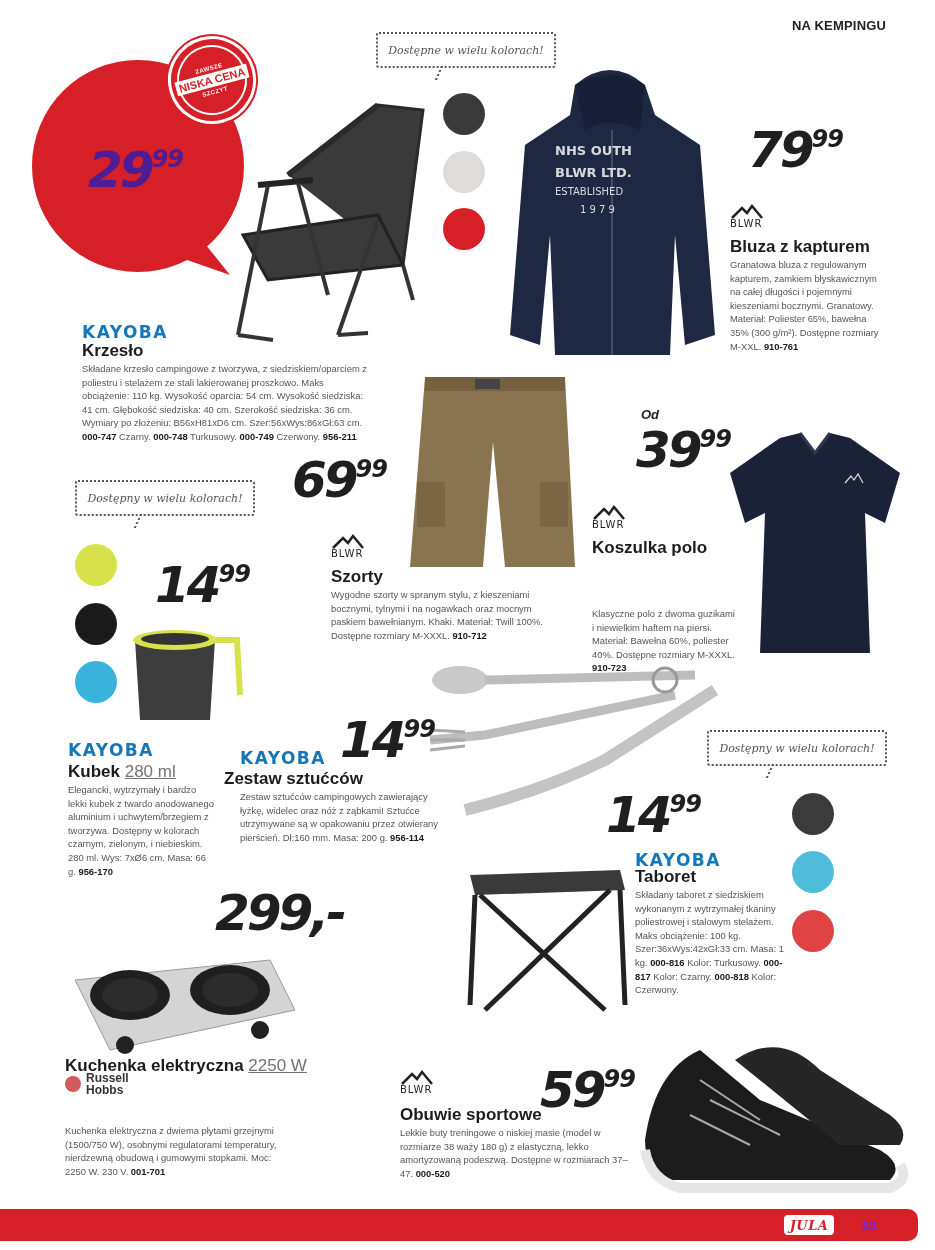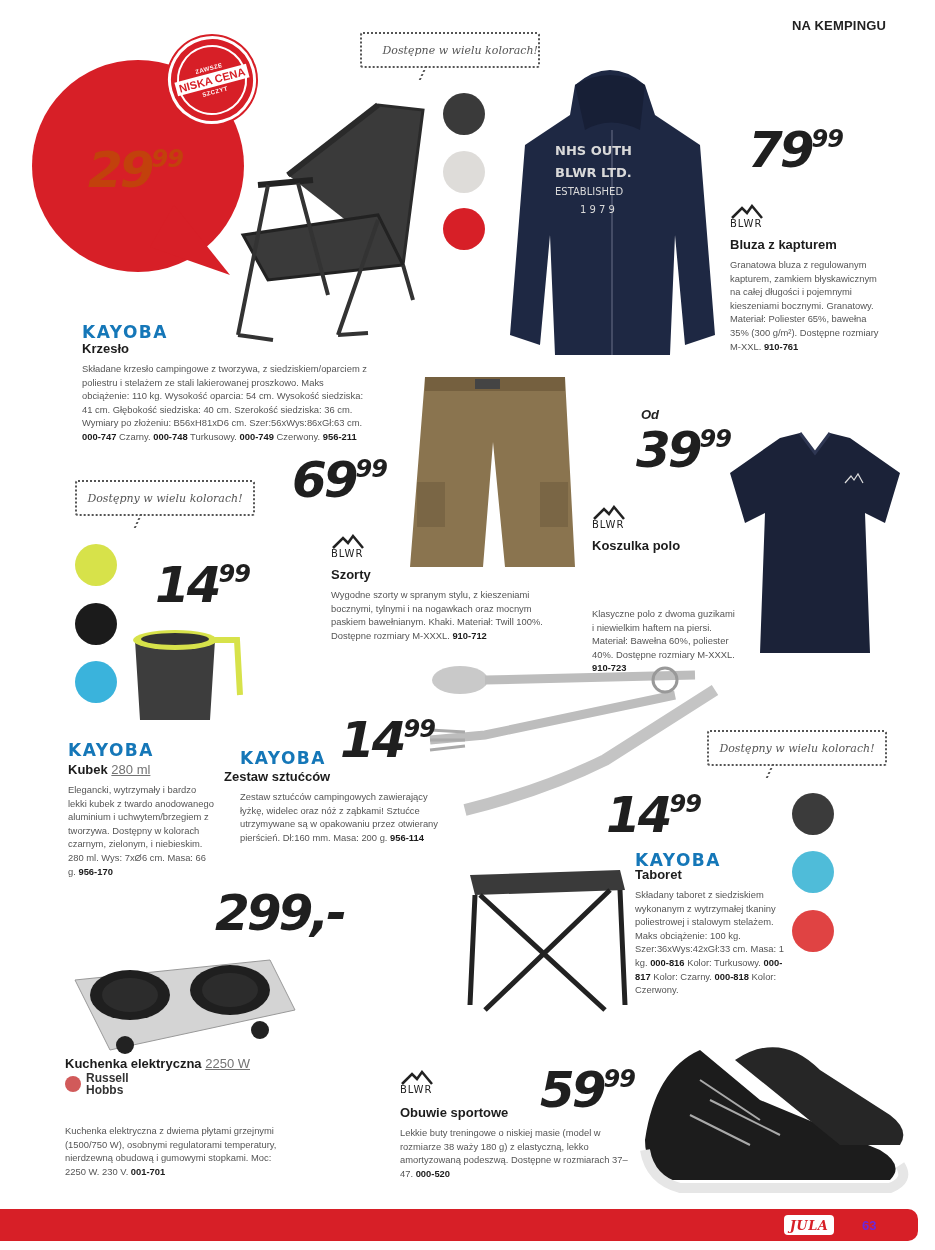--- a/index.html
+++ b/index.html
@@ -5,27 +5,27 @@
   * { box-sizing: border-box; margin: 0; padding: 0; }
   html, body { width: 935px; height: 1250px; background: #ffffff; overflow: hidden; }
   body { position: relative; font-family: "Liberation Sans", sans-serif; color: #2a2a2a; }
   .abs { position: absolute; }
 
   .section-title { left: 792px; top: 18px; font-size: 13px; font-weight: bold; color: #222; letter-spacing: 0.2px; }
 
   .price { font-family: "DejaVu Sans", sans-serif; font-weight: bold; font-style: italic; color: #1f1f1f; letter-spacing: -3px; line-height: 1; }
   .price .main { font-size: 50px; }
   .price .cents { font-size: 24px; vertical-align: top; position: relative; top: 2px; letter-spacing: -1px; }
-  .price-white { color: #c2410c; }
+  .price-white { color: #4c1d95; }
 
   .brand-kayoba { font-family: "DejaVu Sans", sans-serif; font-weight: bold; color: #1577b8; font-size: 17px; letter-spacing: 1.5px; }
   .brand-blwr { width: 50px; text-align: left; }
   .brand-blwr svg { display: block; }
   .brand-blwr .label { font-size: 10px; letter-spacing: 1px; color: #222; font-family: "DejaVu Sans", sans-serif; margin-top: -2px; }
-  .product-name { font-weight: bold; font-size: 13px; color: #1c1c1c; }
+  .product-name { font-weight: bold; font-size: 17px; color: #1c1c1c; }
   .product-name .light { font-weight: normal; color: #737373; text-decoration: underline; }
   .desc { font-size: 9.4px; line-height: 13.6px; color: #555; }
   .desc b { color: #1a1a1a; }
 
   .bubble { border: 2px dotted #555; border-radius: 3px; height: 36px; display: flex; align-items: center; justify-content: center; font-family: "DejaVu Serif", serif; font-style: italic; font-size: 11px; color: #555; }
   .bubble::after { content: ""; position: absolute; left: 60px; bottom: -14px; width: 12px; height: 14px; border-left: 2px dotted #555; transform: skewX(-25deg); }
 
   .swatch { width: 42px; height: 42px; border-radius: 50%; }
 
   .red-blob { left: 32px; top: 60px; width: 212px; height: 212px; background: #d71f27; border-radius: 50% 50% 50% 50% / 50% 50% 50% 50%; }
@@ -62,21 +62,21 @@
 <div class="abs img-box" style="left:228px; top:95px; width:200px; height:250px;">
   <svg width="200" height="250" viewBox="0 0 200 250">
     <path d="M60 80 L150 10 L195 15 L175 170" fill="#3a3a3a" stroke="#2a2a2a" stroke-width="3"></path>
     <path d="M60 80 L150 10" stroke="#2a2a2a" stroke-width="6" fill="none"></path>
     <path d="M15 140 L150 120 L175 170 L40 185 Z" fill="#3a3a3a" stroke="#222" stroke-width="3"></path>
     <path d="M30 90 L85 85" stroke="#222" stroke-width="6"></path>
     <path d="M40 90 L10 240 M70 88 L100 200 M150 125 L110 240 M175 170 L185 205 M10 240 L45 245 M110 240 L140 238" stroke="#333" stroke-width="4" fill="none"></path>
   </svg>
 </div>
 
-<div class="abs bubble" style="left:360px; top:32px; width:180px;justify-content:flex-end;">
+<div class="abs bubble" style="left:376px; top:32px; width:180px;">
   <span>Dostępne w wielu kolorach!</span>
 </div>
 <div class="abs swatch" style="left:443px; top:93px; background:#3a3a3a;"></div>
 <div class="abs swatch" style="left:443px; top:151px; background:#dedcd9;"></div>
 <div class="abs swatch" style="left:443px; top:208px; background:#d71f27;"></div>
 
 <div class="abs brand-kayoba" style="left:82px; top:322px;">KAYOBA</div>
 <div class="abs product-name" style="left:82px; top:341px;">Krzesło</div>
 <div class="abs desc" style="left:82px; top:362px; width:290px;">
   <span>Składane krzesło campingowe z tworzywa, z siedziskiem/oparciem z poliestru i stelażem ze stali lakierowanej proszkowo. Maks obciążenie: 110 kg. Wysokość oparcia: 54 cm. Wysokość siedziska: 41 cm. Głębokość siedziska: 40 cm. Szerokość siedziska: 36 cm. Wymiary po złożeniu: B56xH81xD6 cm. Szer:56xWys:86xGł:63 cm. </span><b>000-747</b><span> Czarny. </span><b>000-748</b><span> Turkusowy. </span><b>000-749</b><span> Czerwony. </span><b>956-211</b>

